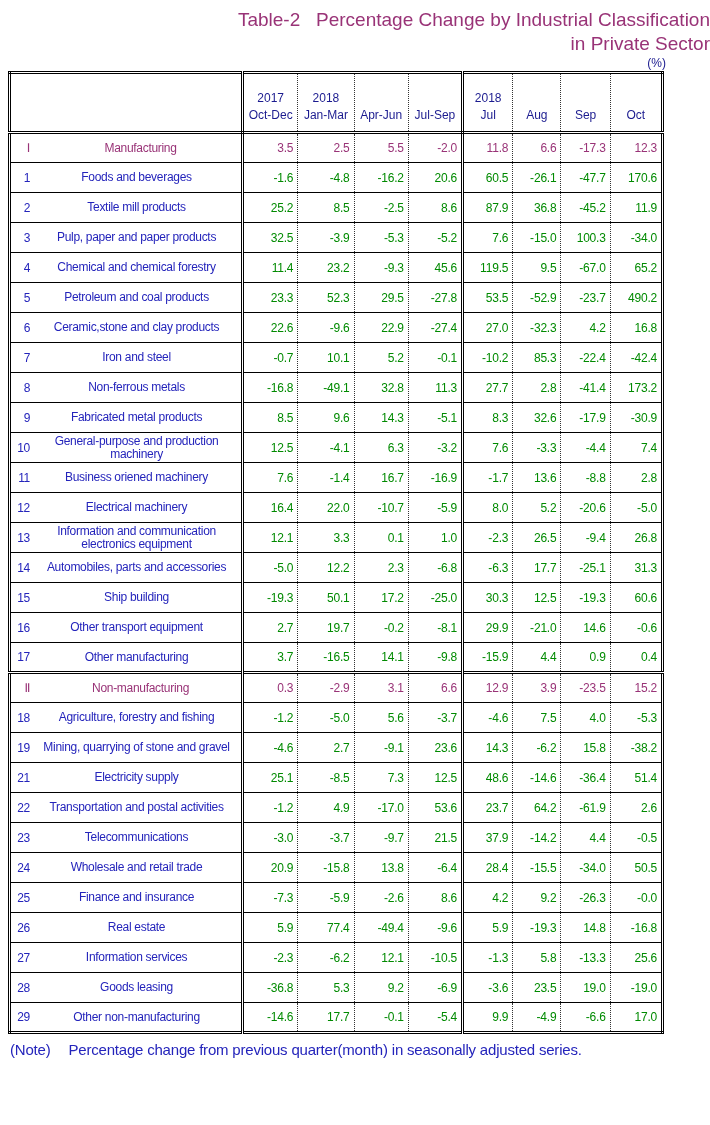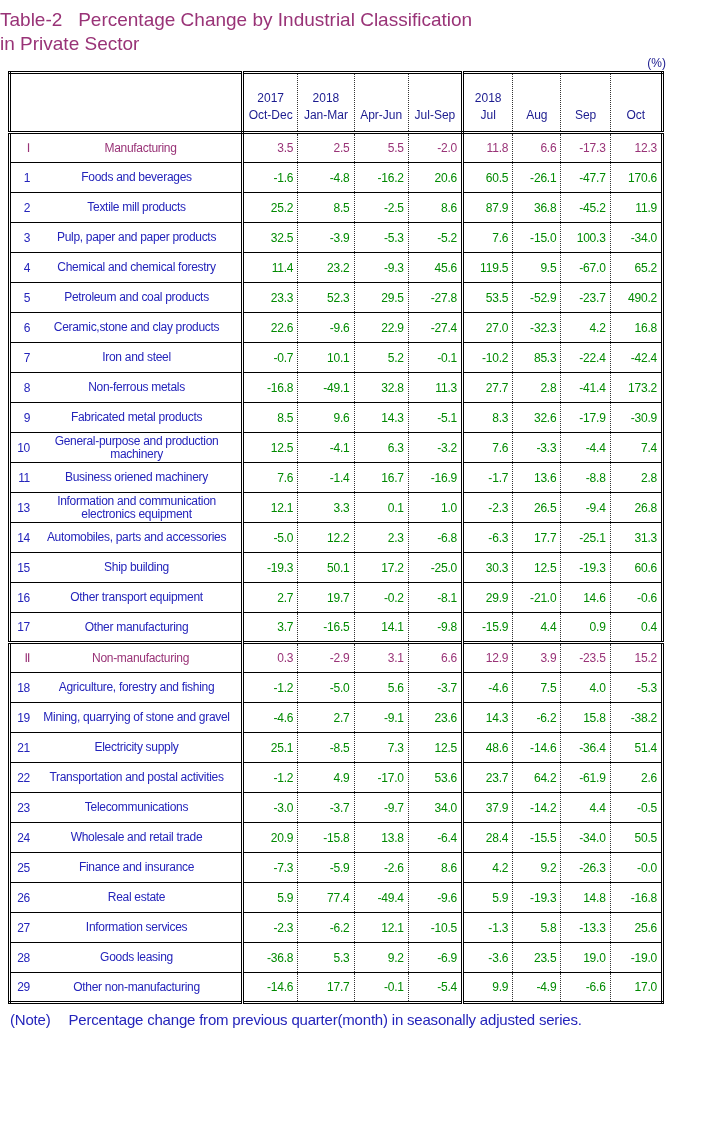--- a/index.html
+++ b/index.html
@@ -10,21 +10,21 @@
     --border:#000000;
   }
   *{box-sizing:border-box;}
   html,body{margin:0;padding:0;}
   body{
     width:710px;height:1125px;background:#ffffff;overflow:hidden;
     font-family:"Liberation Sans", sans-serif;
     -webkit-font-smoothing:antialiased;
   }
   .title{
-    text-align:left;color:var(--magenta);
+    text-align:right;color:var(--magenta);
     font-size:19px;line-height:24px;margin-top:8px;white-space:pre;
   }
   .unit{
     text-align:right;color:var(--navy);font-size:12px;line-height:14px;
     margin:0 44px 1px 0;
   }
   table.main{
     width:656px;margin-left:8px;
     border:3px double var(--border);
     border-collapse:collapse;table-layout:fixed;
@@ -306,20 +306,36 @@
         <td class="val dot">16.7</td>
         <td class="val dbl">-16.9</td>
         <td class="val dot">-1.7</td>
         <td class="val dot">13.6</td>
         <td class="val dot">-8.8</td>
         <td class="val last">2.8</td>
       </tr>
       <tr>
         <td class="label">
           <div class="row-label">
+            <span class="row-no">12</span>
+            <span class="row-text">Electrical machinery</span>
+          </div>
+        </td>
+        <td class="val dot">16.4</td>
+        <td class="val dot">22.0</td>
+        <td class="val dot">-10.7</td>
+        <td class="val dbl">-5.9</td>
+        <td class="val dot">8.0</td>
+        <td class="val dot">5.2</td>
+        <td class="val dot">-20.6</td>
+        <td class="val last">-5.0</td>
+      </tr>
+      <tr>
+        <td class="label">
+          <div class="row-label">
             <span class="row-no">13</span>
             <span class="row-text">Information and communication electronics equipment</span>
           </div>
         </td>
         <td class="val dot">12.1</td>
         <td class="val dot">3.3</td>
         <td class="val dot">0.1</td>
         <td class="val dbl">1.0</td>
         <td class="val dot">-2.3</td>
         <td class="val dot">26.5</td>
@@ -473,21 +489,21 @@
       <tr>
         <td class="label">
           <div class="row-label">
             <span class="row-no">23</span>
             <span class="row-text">Telecommunications</span>
           </div>
         </td>
         <td class="val dot">-3.0</td>
         <td class="val dot">-3.7</td>
         <td class="val dot">-9.7</td>
-        <td class="val dbl">34.0</td>
+        <td class="val dbl">21.5</td>
         <td class="val dot">37.9</td>
         <td class="val dot">-14.2</td>
         <td class="val dot">4.4</td>
         <td class="val last">-0.5</td>
       </tr>
       <tr>
         <td class="label">
           <div class="row-label">
             <span class="row-no">24</span>
             <span class="row-text">Wholesale and retail trade</span>

